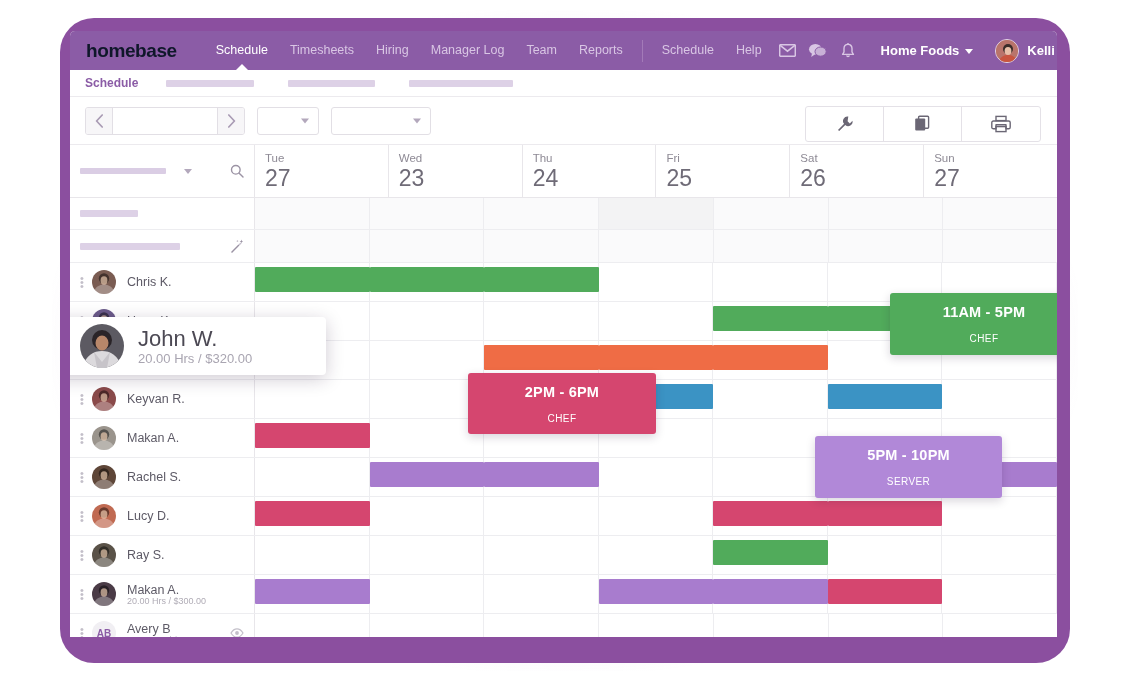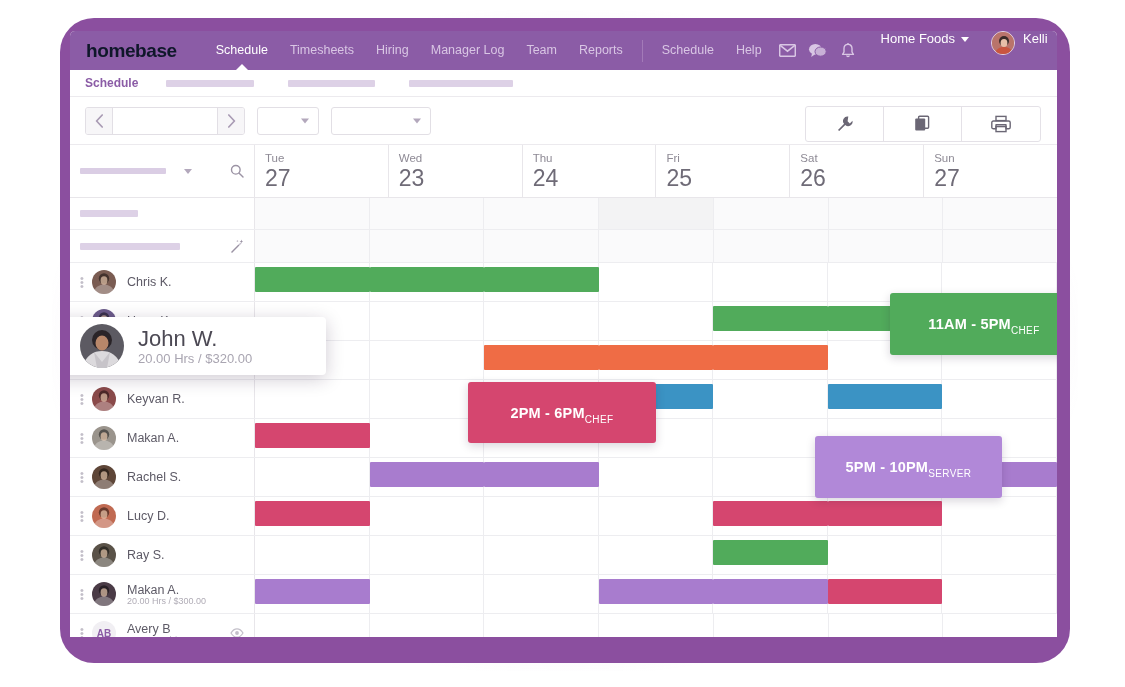--- a/index.html
+++ b/index.html
@@ -58,21 +58,21 @@
     content: ""; position: absolute;
     left: 50%; bottom: -1px; transform: translateX(-50%);
     border-left: 7px solid transparent;
     border-right: 7px solid transparent;
     border-bottom: 7px solid #ffffff;
   }
   .navsep {
     width: 1px; height: 22px; background: #a37ab8; margin: 0 8px;
   }
   .nav-right {
-    margin-left: auto; display: flex; align-items: flex-start; gap: 0;
+    margin-left: auto; display: flex; align-items: center; gap: 0; font-weight: bold;
   }
   .navicon {
     width: 30px; height: 39px; display: flex;
     align-items: center; justify-content: center;
     color: #d9c6e4; font-size: 15px; cursor: pointer;
   }
   .orgname {
     color: #fff; font-size: 13px; margin: 0 4px 0 18px; cursor: pointer;
     white-space: nowrap;
   }
@@ -206,21 +206,21 @@
     position: absolute; background: #fff; border-radius: 4px;
     box-shadow: 0 4px 18px rgba(40,20,55,.22);
     display: flex; align-items: center; z-index: 40;
   }
   .popcard .av { width: 44px; height: 44px; flex: 0 0 44px; margin-right: 14px; }
   .popname { font-size: 22px; color: #4c4954; font-weight: 400; line-height: 24px; }
   .pophrs { font-size: 13px; color: #a9a5b1; margin-top: 0; }
 
   .tip {
     position: absolute; border-radius: 3px; color: #fff;
-    display: flex; flex-direction: row; align-items: center;
+    display: flex; flex-direction: column; align-items: center;
     justify-content: center; z-index: 45;
     box-shadow: 0 3px 10px rgba(40,20,55,.18);
   }
   .tip .t1 { font-size: 14.5px; font-weight: bold; letter-spacing: .2px; }
   .tip .t2 { font-size: 10px; margin-top: 13px; letter-spacing: .4px; }
 
   svg { display: block; }
 </style>
 </head>
 <body>
@@ -756,21 +756,21 @@
       <div class="popname">John W.</div>
       <div class="pophrs">20.00 Hrs / $320.00</div>
     </div>
   </div>
 
   <div class="tip" style="left:820px; top:262px; width:188px; height:62px; background:#51ab5b;">
     <div class="t1">11AM - 5PM</div>
     <div class="t2">CHEF</div>
   </div>
 
-  <div class="tip" style="left:398px; top:351px; width:188px; height:61px; background:#d5466f;">
+  <div class="tip" style="left:398px; top:342px; width:188px; height:61px; background:#d5466f;">
     <div class="t1">2PM - 6PM</div>
     <div class="t2">CHEF</div>
   </div>
 
   <div class="tip" style="left:745px; top:405px; width:187px; height:62px; background:#b188d8;">
     <div class="t1">5PM - 10PM</div>
     <div class="t2">SERVER</div>
   </div>
 
 </div>

